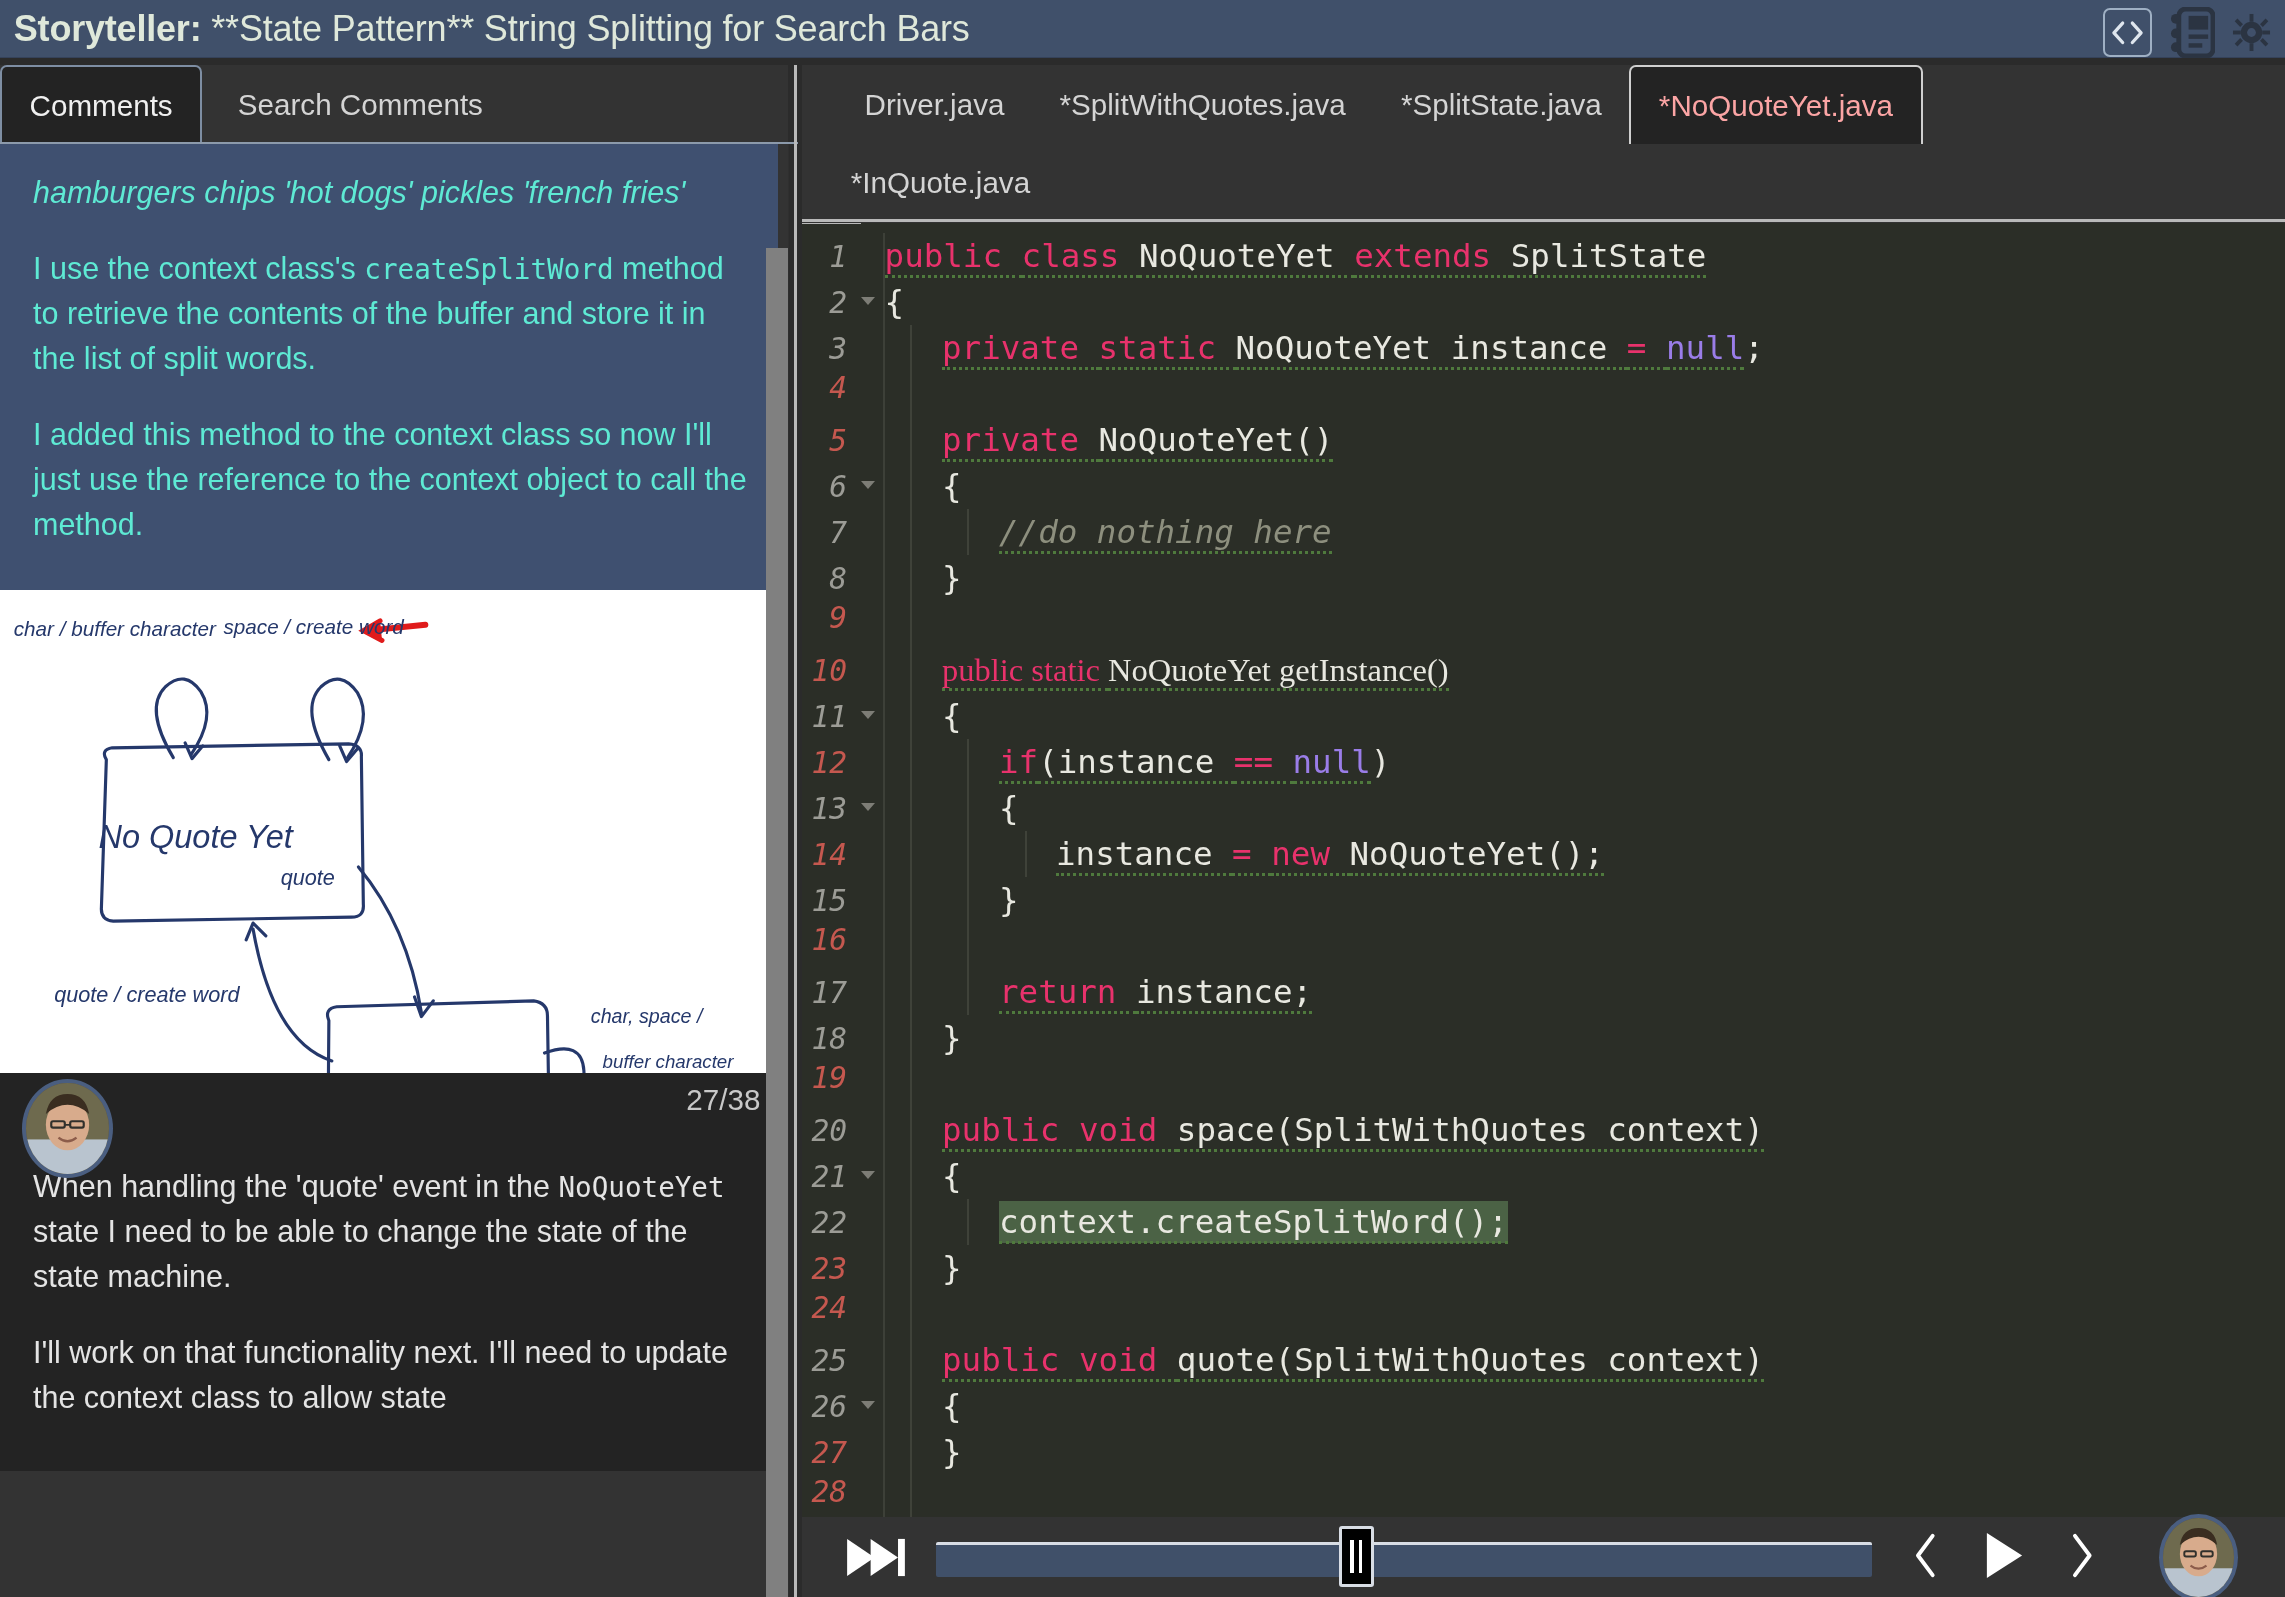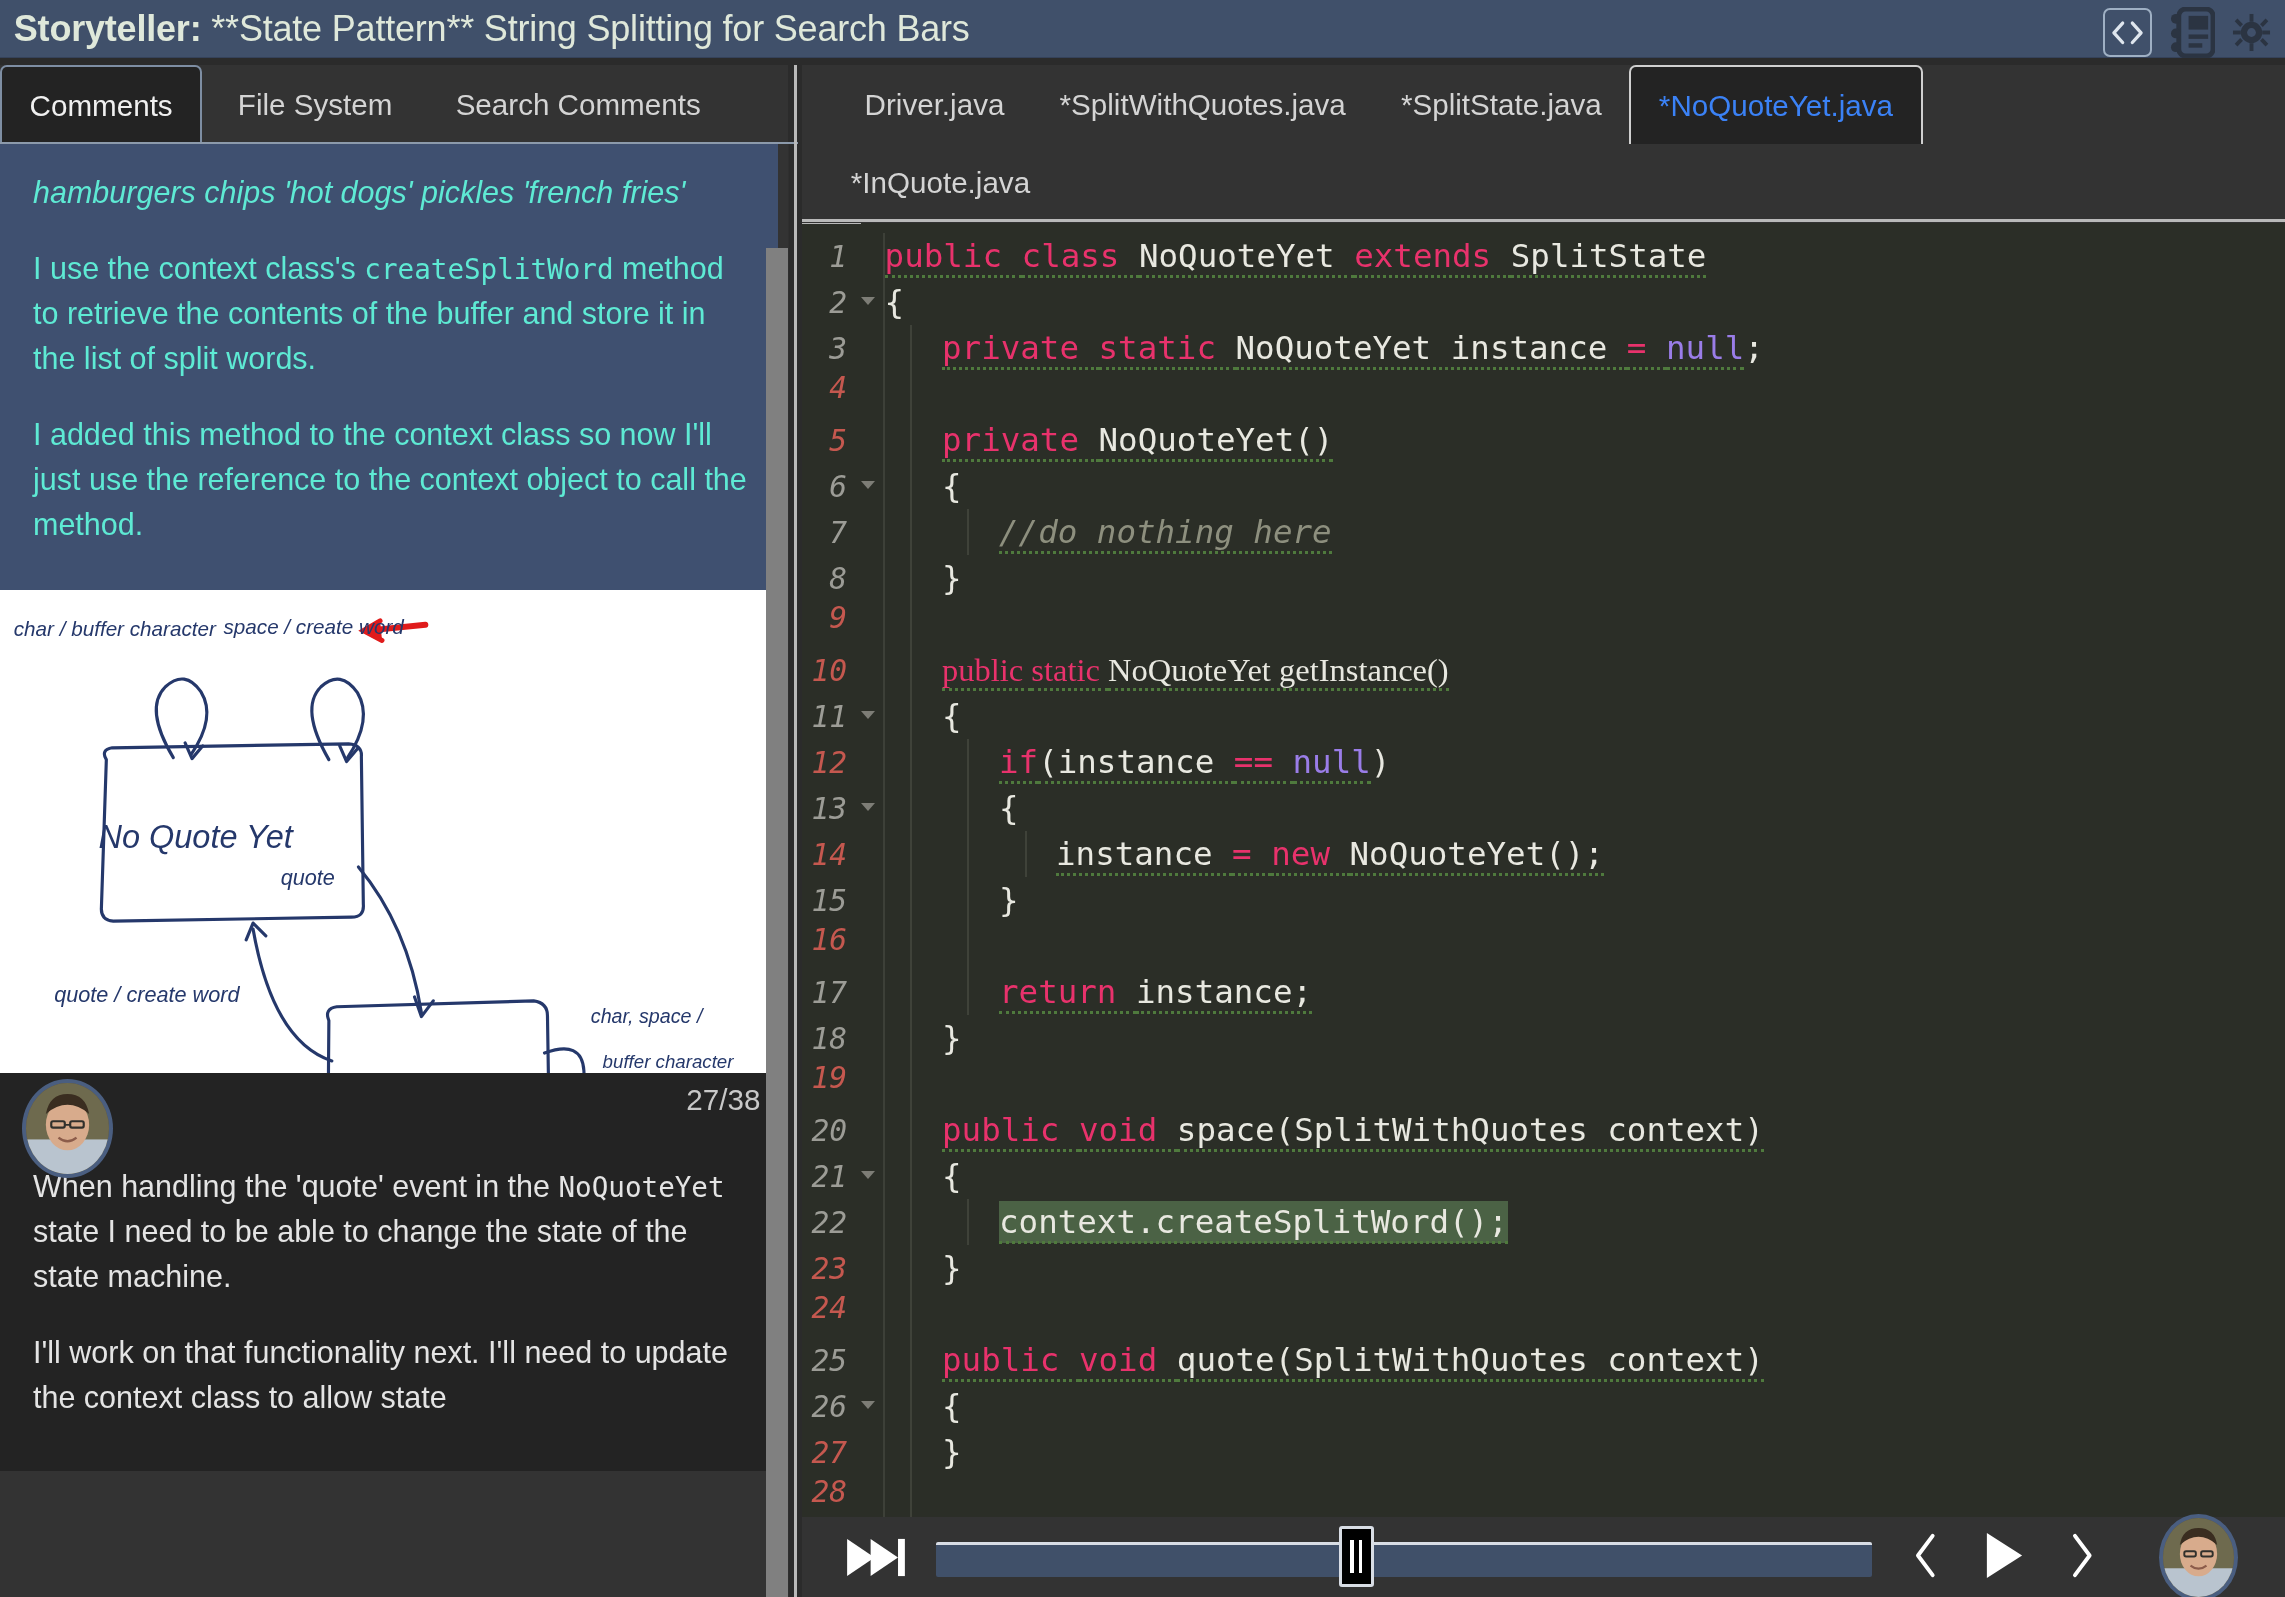--- a/index.html
+++ b/index.html
@@ -114,21 +114,21 @@
   }
   .ftabrow {
     position: absolute; left: 0; top: 0; width: 1484px; height: 79px;
     display: flex; align-items: flex-start; padding-left: 35px;
   }
   .ftab {
     height: 79px; display:flex; align-items:center; padding: 0 27.6px;
     font-size: 29.6px; color: #d4d4d4; white-space: nowrap;
   }
   .ftab.active {
-    background: #232323; color: #3b82f6;
+    background: #232323; color: #fca5a5;
     border: 2px solid #d0d0d0; border-bottom: none; border-radius: 6.9px 6.9px 0 0;
   }
   .ftabrow2 {
     position: absolute; left: 0; top: 79px; width: 1484px; height: 77px;
     display:flex; align-items:center; padding-left: 35px;
   }
   .ftab2 { font-size: 29.6px; color: #d4d4d4; padding: 0 13.8px; }
   .ftab-underline {
     position:absolute; left:0; top:154px; width:1484px; height:3px; background:#b9b9b9;
   }
@@ -245,21 +245,20 @@
           </g>
           <circle cx="20" cy="20" r="4.5" fill="#40506a"></circle>
         </svg>
       </div>
     </div>
   </div>
 
   <div class="left-panel">
     <div class="tabrow">
       <div class="ltab active">Comments</div>
-      <div class="ltab">File System</div>
       <div class="ltab">Search Comments</div>
     </div>
     <div class="tabrow-underline"></div>
 
     <div class="lp-scroll-track"></div>
 
     <div class="comments-scroll">
 
       <div class="comment-block">
         <p class="it">hamburgers chips 'hot dogs' pickles 'french fries'</p>

